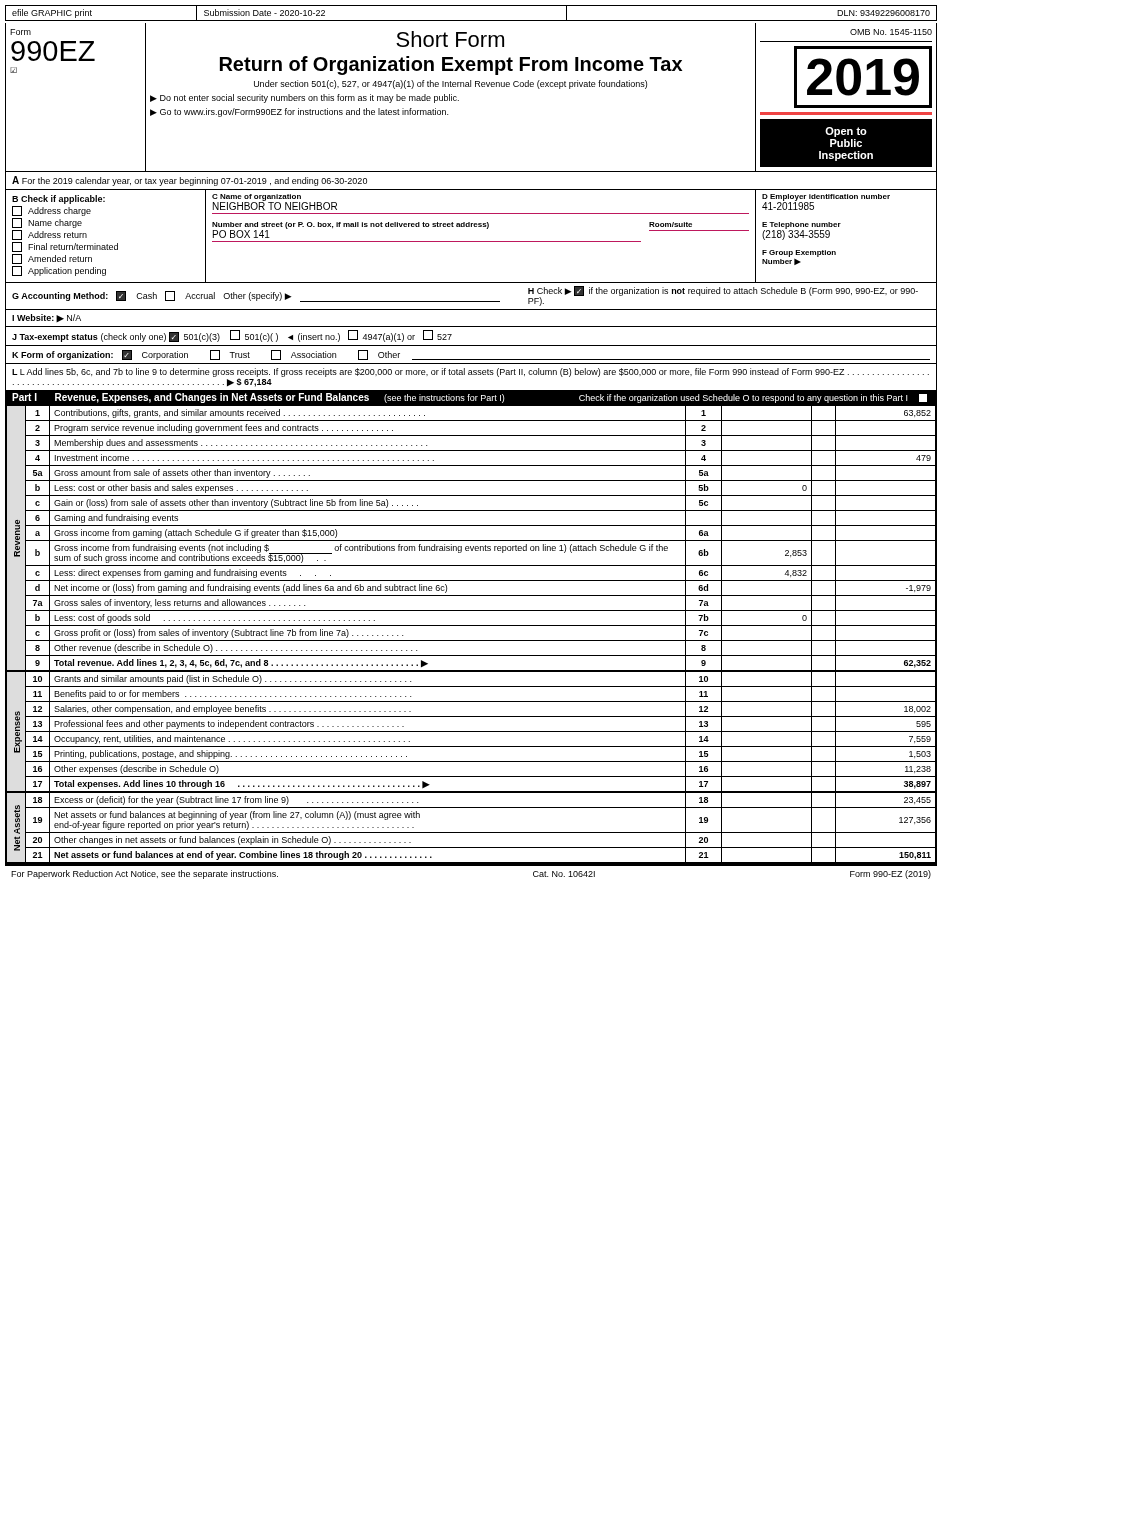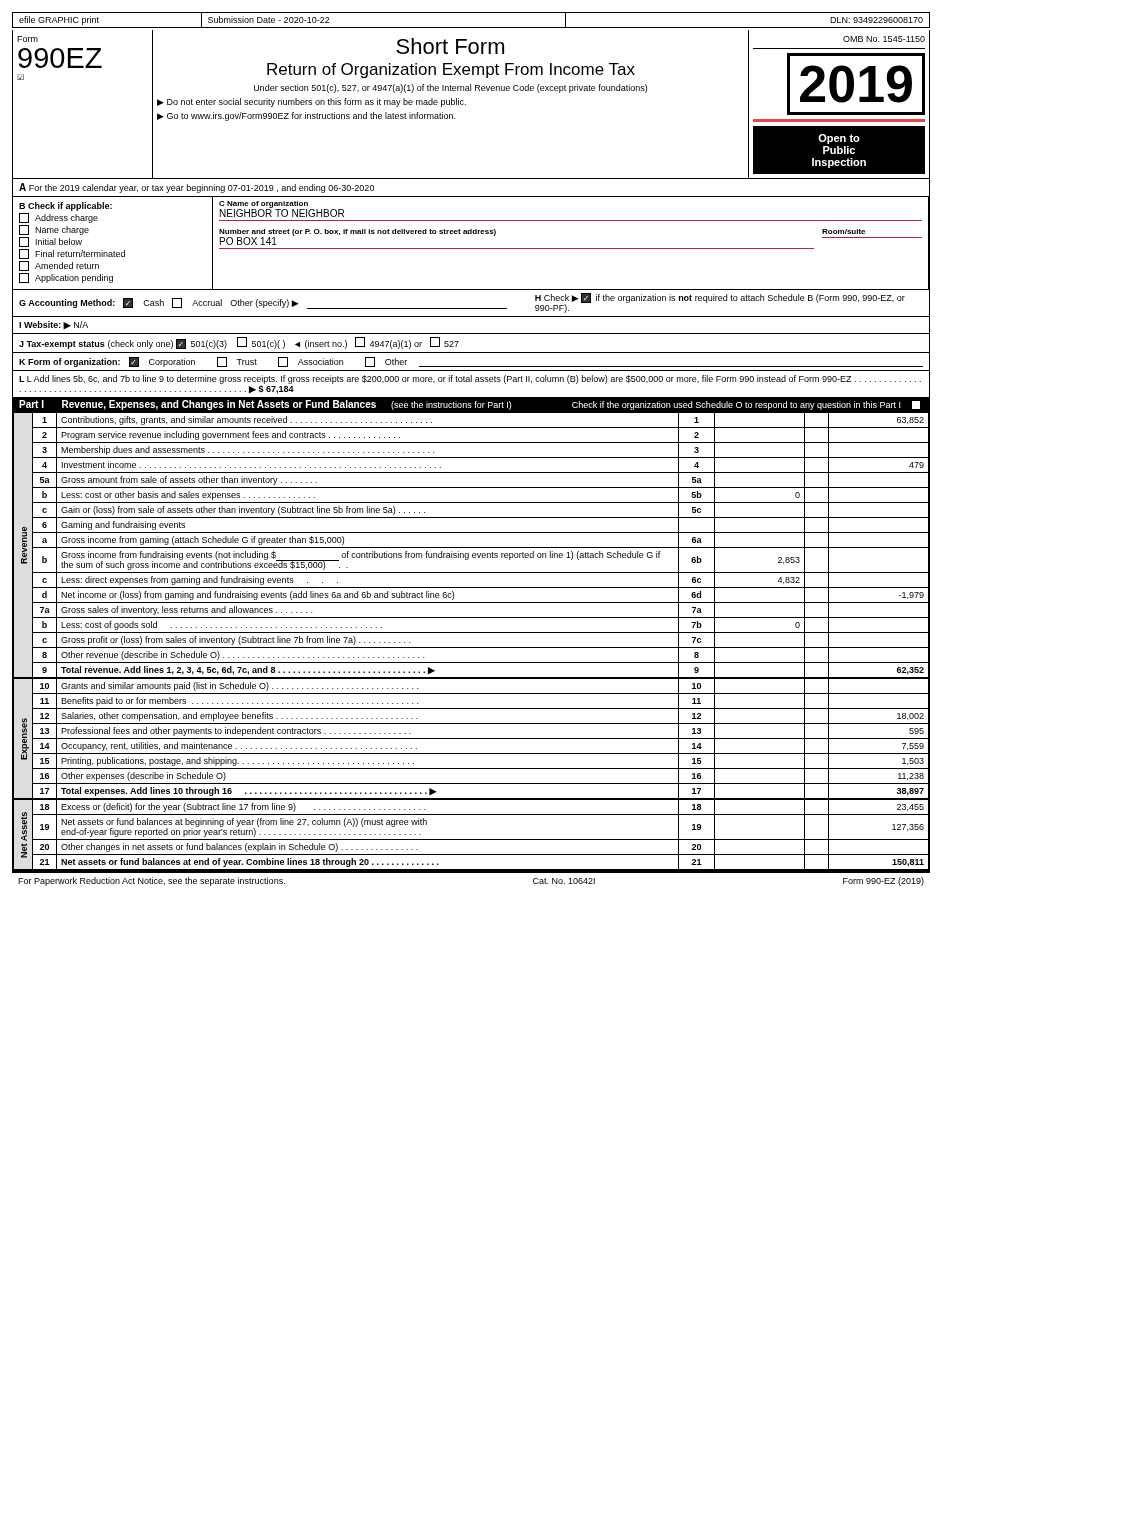--- a/index.html
+++ b/index.html
@@ -1,33 +1,33 @@
 <!DOCTYPE html>
 <html><head>
   <meta charset="utf-8">
   <style>
     * { box-sizing: border-box; margin: 0; padding: 0; }
     body { font-family: Arial, sans-serif; font-size: 10px; background: white; color: black; width: 1129px; }
-    .page { width: 942px; padding: 12px; }
+    .page { width: 942px; padding: 5px; }
 
     
     .top-bar { display: flex; border: 1px solid black; margin-bottom: 2px; }
     .top-bar-left { flex: 1; padding: 2px 6px; border-right: 1px solid black; font-size: 9px; }
     .top-bar-mid { flex: 2; padding: 2px 6px; border-right: 1px solid black; font-size: 9px; }
     .top-bar-right { flex: 2; padding: 2px 6px; font-size: 9px; text-align: right; }
 
     .main-header { display: flex; border: 1px solid black; border-top: none; }
     .form-id-block { width: 140px; border-right: 1px solid black; padding: 4px; }
     .form-id-block .form-label { font-size: 9px; }
     .form-id-block .form-990ez { font-size: 29px; font-weight: normal; line-height: 1; }
     .form-id-block .form-sub { font-size: 8px; }
 
     .center-block { flex: 1; padding: 4px; border-right: 1px solid black; text-align: center; }
     .center-block .short-form { font-size: 22px; font-weight: normal; }
-    .center-block .return-title { font-size: 17px; font-weight: normal; }
+    .center-block .return-title { font-size: 20px; font-weight: bold; }
     .center-block .subtitle { font-size: 9px; margin-top: 3px; }
     .center-block .no-ssn { font-size: 9px; margin-top: 4px; display: flex; align-items: center; gap: 4px; }
     .center-block .irs-link { font-size: 9px; margin-top: 4px; display: flex; align-items: center; gap: 4px; }
 
     .right-block { width: 180px; padding: 4px; display: flex; flex-direction: column; }
     .omb-block { text-align: right; font-size: 9px; border-bottom: 1px solid black; padding-bottom: 4px; }
     .year-block { display: flex; align-items: center; justify-content: flex-end; padding: 4px 0; border-bottom: 3px solid #ef4444; }
     .year-number { font-size: 52px; font-weight: bold; line-height: 1; border: 3px solid black; padding: 2px 8px; }
     .open-public { background: #000; color: #fff; text-align: center; padding: 6px 4px; font-size: 11px; font-weight: bold; margin-top: 4px; }
 
@@ -131,21 +131,21 @@
         <div class="check-row">
           <span class="checkbox"></span>
           <span>Address charge</span>
         </div>
         <div class="check-row">
           <span class="checkbox"></span>
           <span>Name charge</span>
         </div>
         <div class="check-row">
           <span class="checkbox"></span>
-          <span>Initial below</span>
+          <span>Address return</span>
         </div>
         <div class="check-row">
           <span class="checkbox"></span>
           <span>Final return/terminated</span>
         </div>
         <div class="check-row">
           <span class="checkbox"></span>
           <span>Amended return</span>
         </div>
         <div class="check-row">
@@ -160,20 +160,27 @@
           <div style="flex:1;">
             <div class="field-label">Number and street (or P. O. box, if mail is not delivered to street address)</div>
             <div class="field-value">PO BOX 141</div>
           </div>
           <div style="width:100px;">
             <div class="field-label">Room/suite</div>
             <div class="field-value"></div>
           </div>
         </div>
       </div>
+      <div class="check-right">
+        <div class="ein-label">D Employer identification number</div>
+        <div class="ein-value">41-2011985</div>
+        <div class="phone-label">E Telephone number</div>
+        <div class="phone-value">(218) 334-3559</div>
+        <div class="group-label">F Group Exemption<br>Number ▶</div>
+      </div>
     </div>
 
     <div class="accounting-row">
       <strong>G Accounting Method:</strong>
       <span class="checkbox checked">✓</span>
       <span>Cash</span>
       <span class="checkbox"></span>
       <span>Accrual</span>
       <span>Other (specify) ▶</span>
       <span style="border-bottom:1px solid black; width:200px; display:inline-block;">&nbsp;</span>

